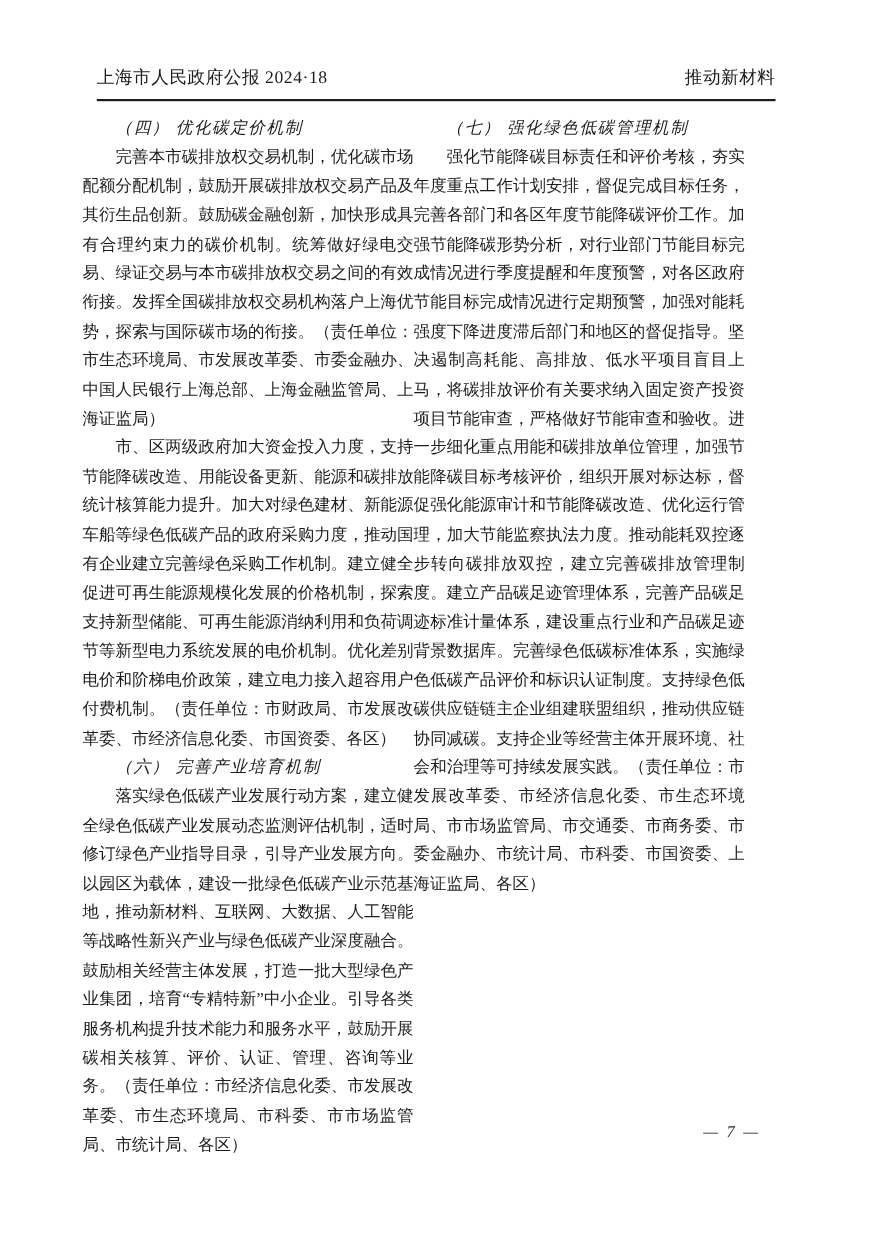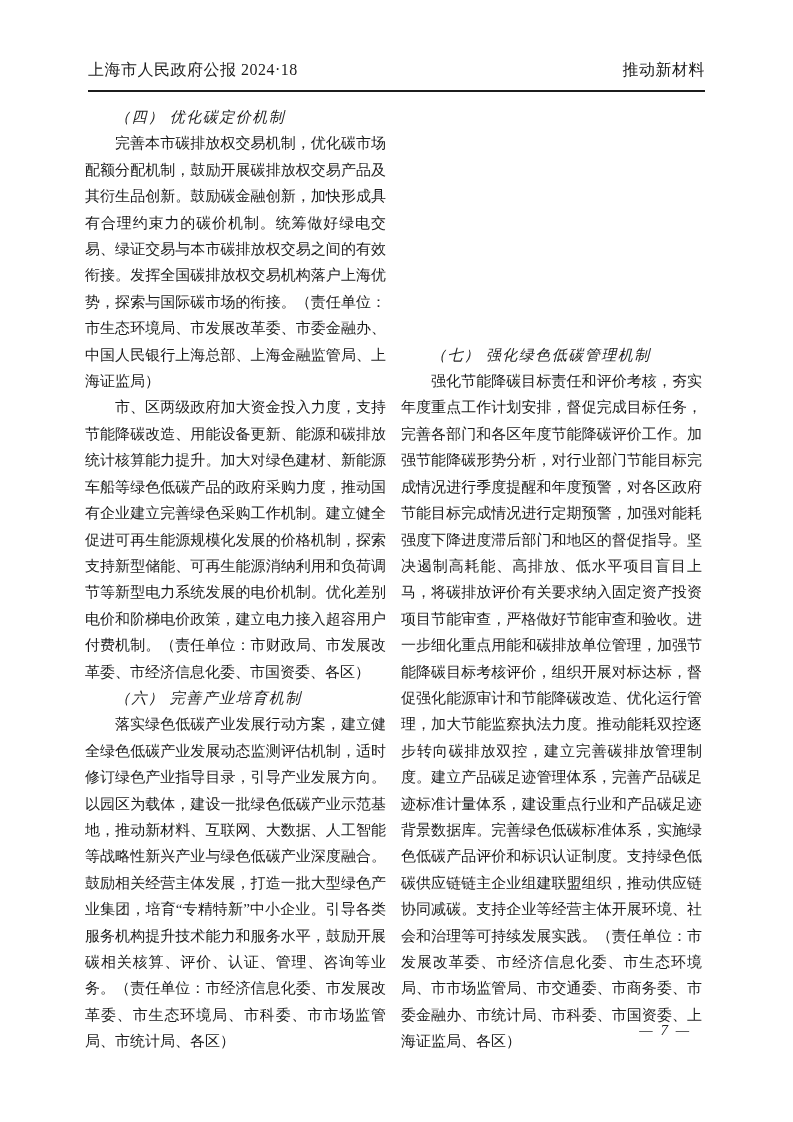--- a/index.html
+++ b/index.html
@@ -29,26 +29,25 @@
   .header-rule {
     position: absolute;
     left: 88px;
     top: 90px;
     width: 617px;
     height: 2px;
     background: #1c1c1c;
   }
   .content {
     position: absolute;
-    left: 85px;
+    left: 75px;
     top: 104px;
     width: 617px;
     display: flex;
-    gap: 15px;
-    align-items: flex-end;
+    gap: 0;
   }
   .column {
     width: 301px;
     font-size: 15px;
     line-height: 26.4px;
     text-align: justify;
     text-justify: inter-ideograph;
   }
   .column .heading {
     text-indent: 2em;

